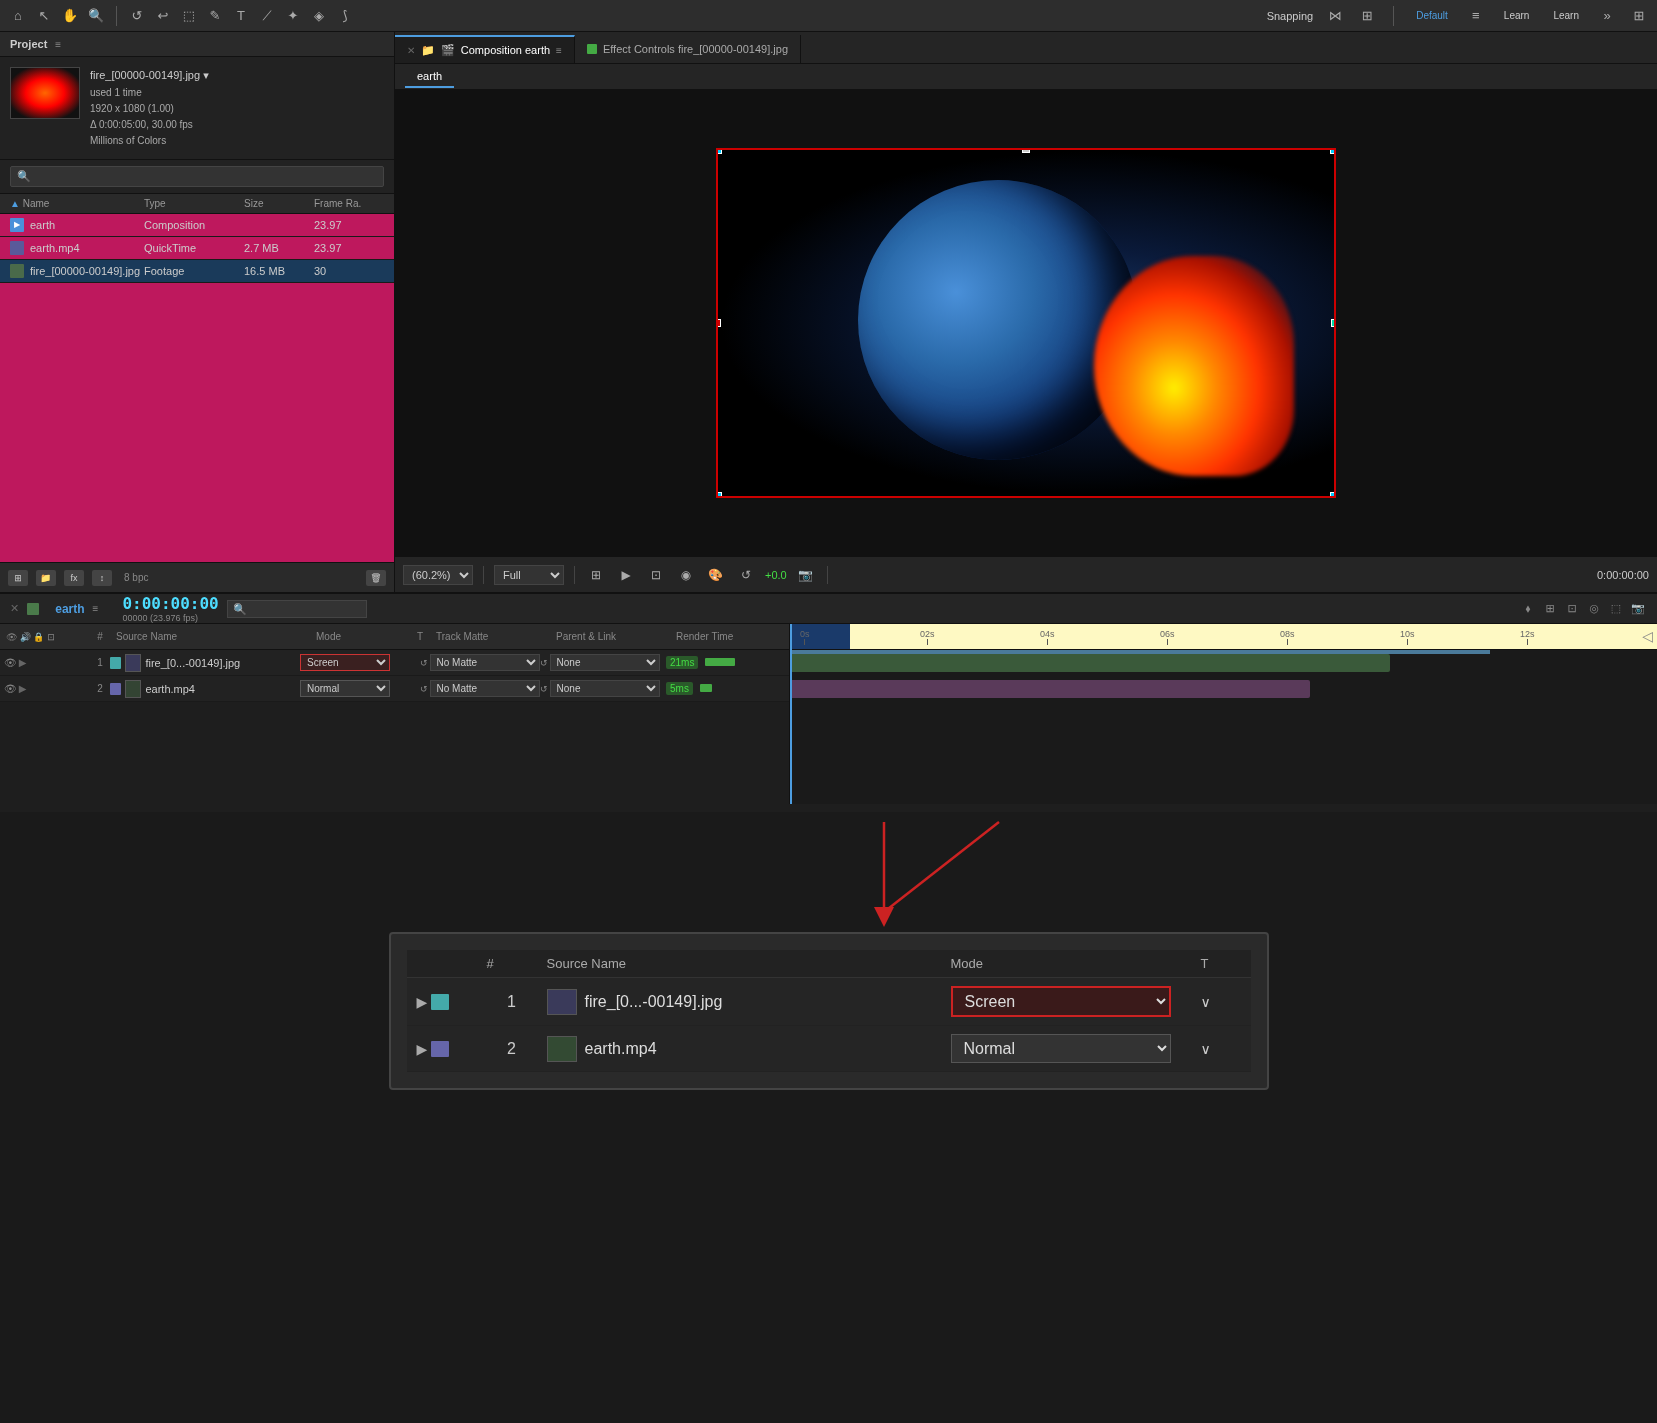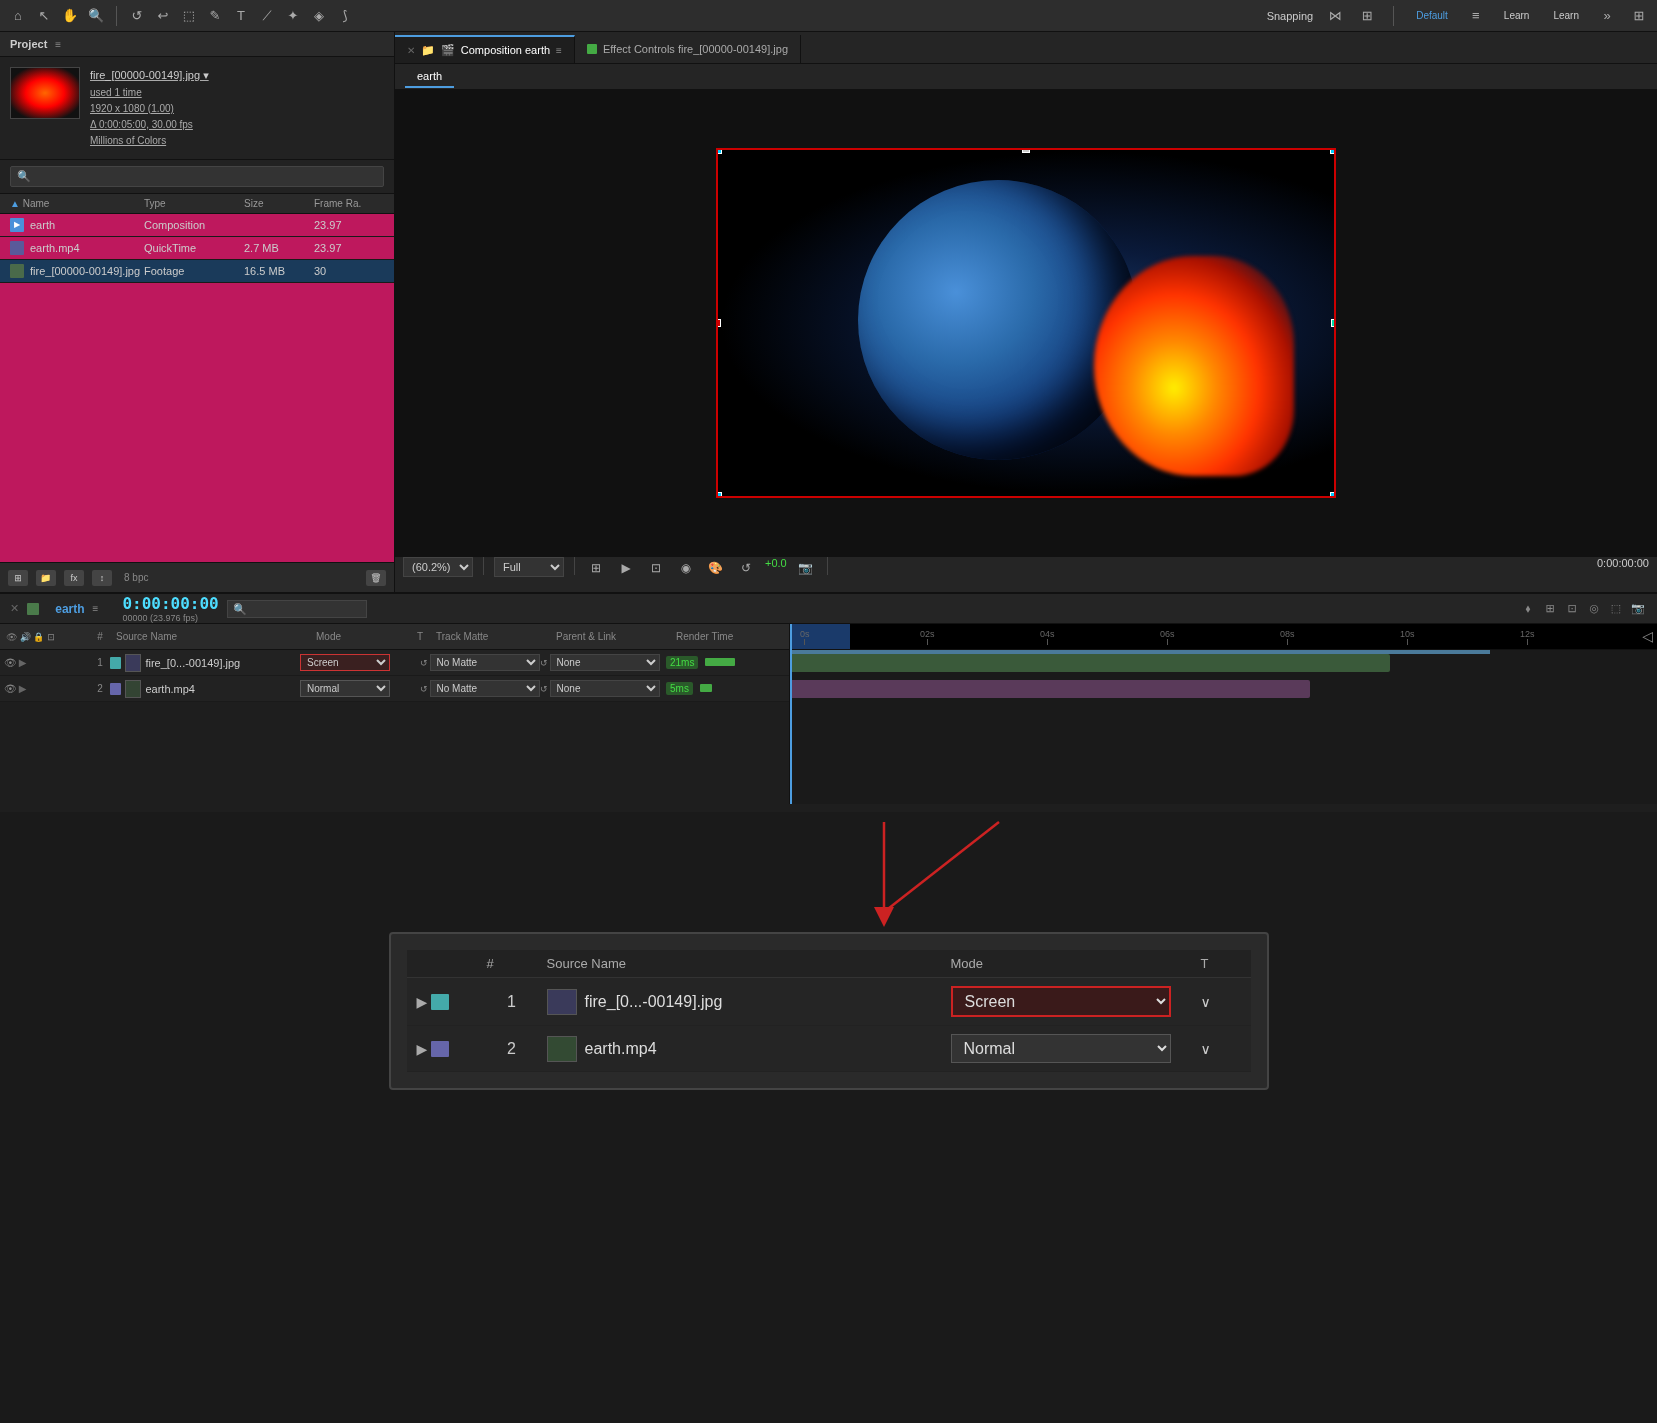--- a/index.html
+++ b/index.html
@@ -76,21 +76,21 @@
       background: #111;
       display: flex; align-items: center; justify-content: center;
       border: 1px solid #444;
       position: relative;
       overflow: hidden;
     }
     .thumbnail-fire {
       width: 100%; height: 100%;
       background: radial-gradient(ellipse at center, #ff6600 0%, #ff0000 40%, #111 80%);
     }
-    .thumbnail-info { font-size: 10px; color: #aaa; line-height: 1.6; text-decoration: underline; }
+    .thumbnail-info { font-size: 10px; color: #aaa; line-height: 1.6; }
     .thumbnail-info .filename { color: #ccc; font-size: 11px; }
 
     .project-search {
       padding: 6px 10px;
       background: #222;
       border-bottom: 1px solid #111;
     }
     .search-box {
       background: #333;
       border: 1px solid #444;
@@ -288,21 +288,21 @@
       border: 1px solid #fff;
     }
     .side-handle.ml { top: 50%; left: -5px; transform: translateY(-50%); background: #cc0000; }
     .side-handle.mr { top: 50%; right: -5px; transform: translateY(-50%); background: #00ddaa; }
     .side-handle.mt { top: -5px; left: 50%; transform: translateX(-50%); background: #cccccc; }
 
     .comp-bottom-bar {
       background: #252525;
       height: 36px;
       display: flex;
-      align-items: flex-start;
+      align-items: center;
       padding: 0 8px;
       gap: 8px;
       border-top: 1px solid #111;
     }
     .zoom-select {
       background: #333;
       border: 1px solid #444;
       color: #ccc;
       font-size: 11px;
       padding: 2px 4px;
@@ -458,21 +458,21 @@
     }
 
     .timeline-right {
       flex: 1;
       background: #1a1a1a;
       position: relative;
       overflow: hidden;
     }
     .timeline-ruler {
       height: 26px;
-      background: #000000;
+      background: #fef9c3;
       border-bottom: 1px solid #111;
       display: flex;
       align-items: center;
       padding: 0 10px;
       gap: 0;
       position: relative;
       text-decoration: underline;
     }
     .ruler-mark {
       display: flex;

